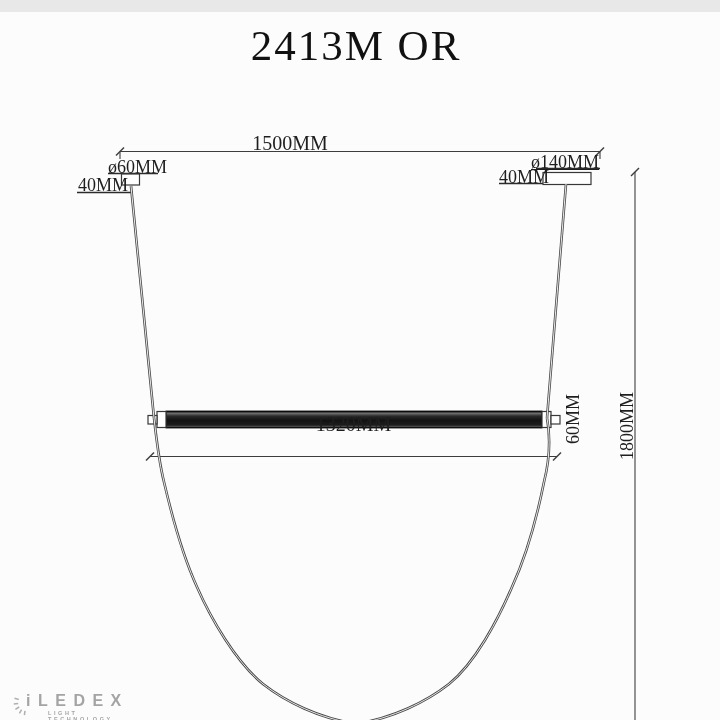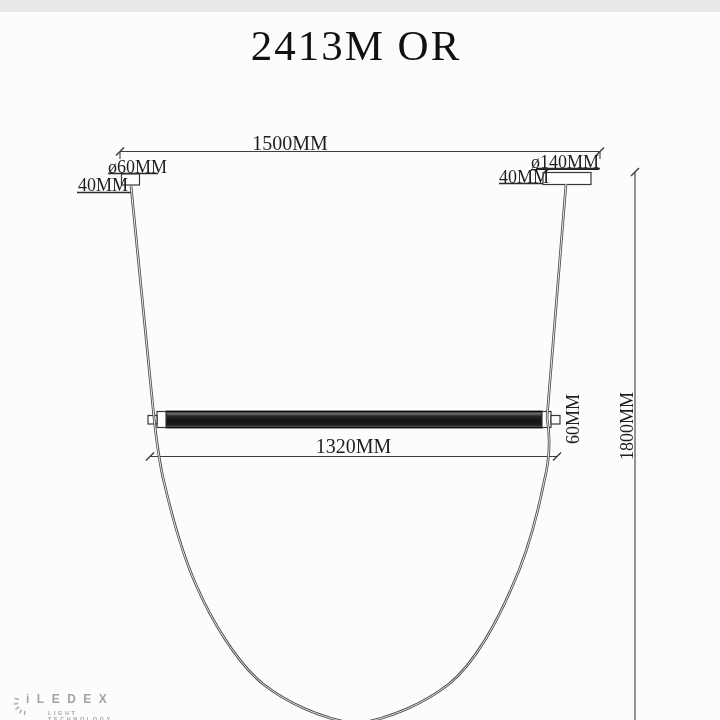--- a/index.html
+++ b/index.html
@@ -26,21 +26,21 @@
   .title{top:12px;left:0;width:712px;text-align:center;font-size:43px;letter-spacing:2px;color:#111;}
   .dim{font-size:20px;}
   .dim-sm{font-size:18px;}
   .ctr{text-align:center;}
   .rot{transform:rotate(-90deg);transform-origin:center center;}
   .logo{position:absolute;left:12px;top:674px;width:130px;height:36px;}
   .logo-rays{position:absolute;left:0;top:2px;}
   .brand{
     position:absolute;left:14px;top:6px;
     font-family:"Liberation Sans", sans-serif;
-    font-size:12px;font-weight:bold;letter-spacing:7.5px;color:var(--logo);
+    font-size:16px;font-weight:bold;letter-spacing:7.5px;color:var(--logo);
   }
   .tagline{
     position:absolute;left:36px;top:24px;
     font-family:"Liberation Sans", sans-serif;
     font-size:5.5px;font-weight:bold;letter-spacing:2.6px;color:var(--logo);
   }
 </style>
 </head>
 <body>
 
@@ -126,21 +126,21 @@
   <div class="txt title">2413M OR</div>
 
   <div class="txt dim ctr" style="top:121px;left:0;width:580px;">1500MM</div>
 
   <div class="txt dim-sm" style="top:146px;left:108px;">ø60MM</div>
   <div class="txt dim-sm" style="top:164px;left:78px;">40MM</div>
 
   <div class="txt dim-sm" style="top:141px;left:531px;text-decoration:underline;">ø140MM</div>
   <div class="txt dim-sm" style="top:156px;left:499px;">40MM</div>
 
-  <div class="txt dim ctr" style="top:424px;left:0;width:707px;">1320MM</div>
+  <div class="txt dim ctr" style="top:402px;left:0;width:707px;">1320MM</div>
 
   <div class="txt dim-sm ctr rot" style="top:398px;left:543px;width:60px;height:18px;">60MM</div>
 
   <div class="txt dim-sm ctr rot" style="top:405px;left:587px;width:80px;height:18px;">1800MM</div>
 
   <div class="logo">
     <svg class="logo-rays" width="28" height="30" viewBox="0 0 28 30">
       <g stroke="#b0b0b0" stroke-width="1.5" fill="none">
         <line x1="6.8" y1="11.5" x2="2.5" y2="10.2"></line>
         <line x1="6.2" y1="15.5" x2="1.8" y2="16.0"></line>

